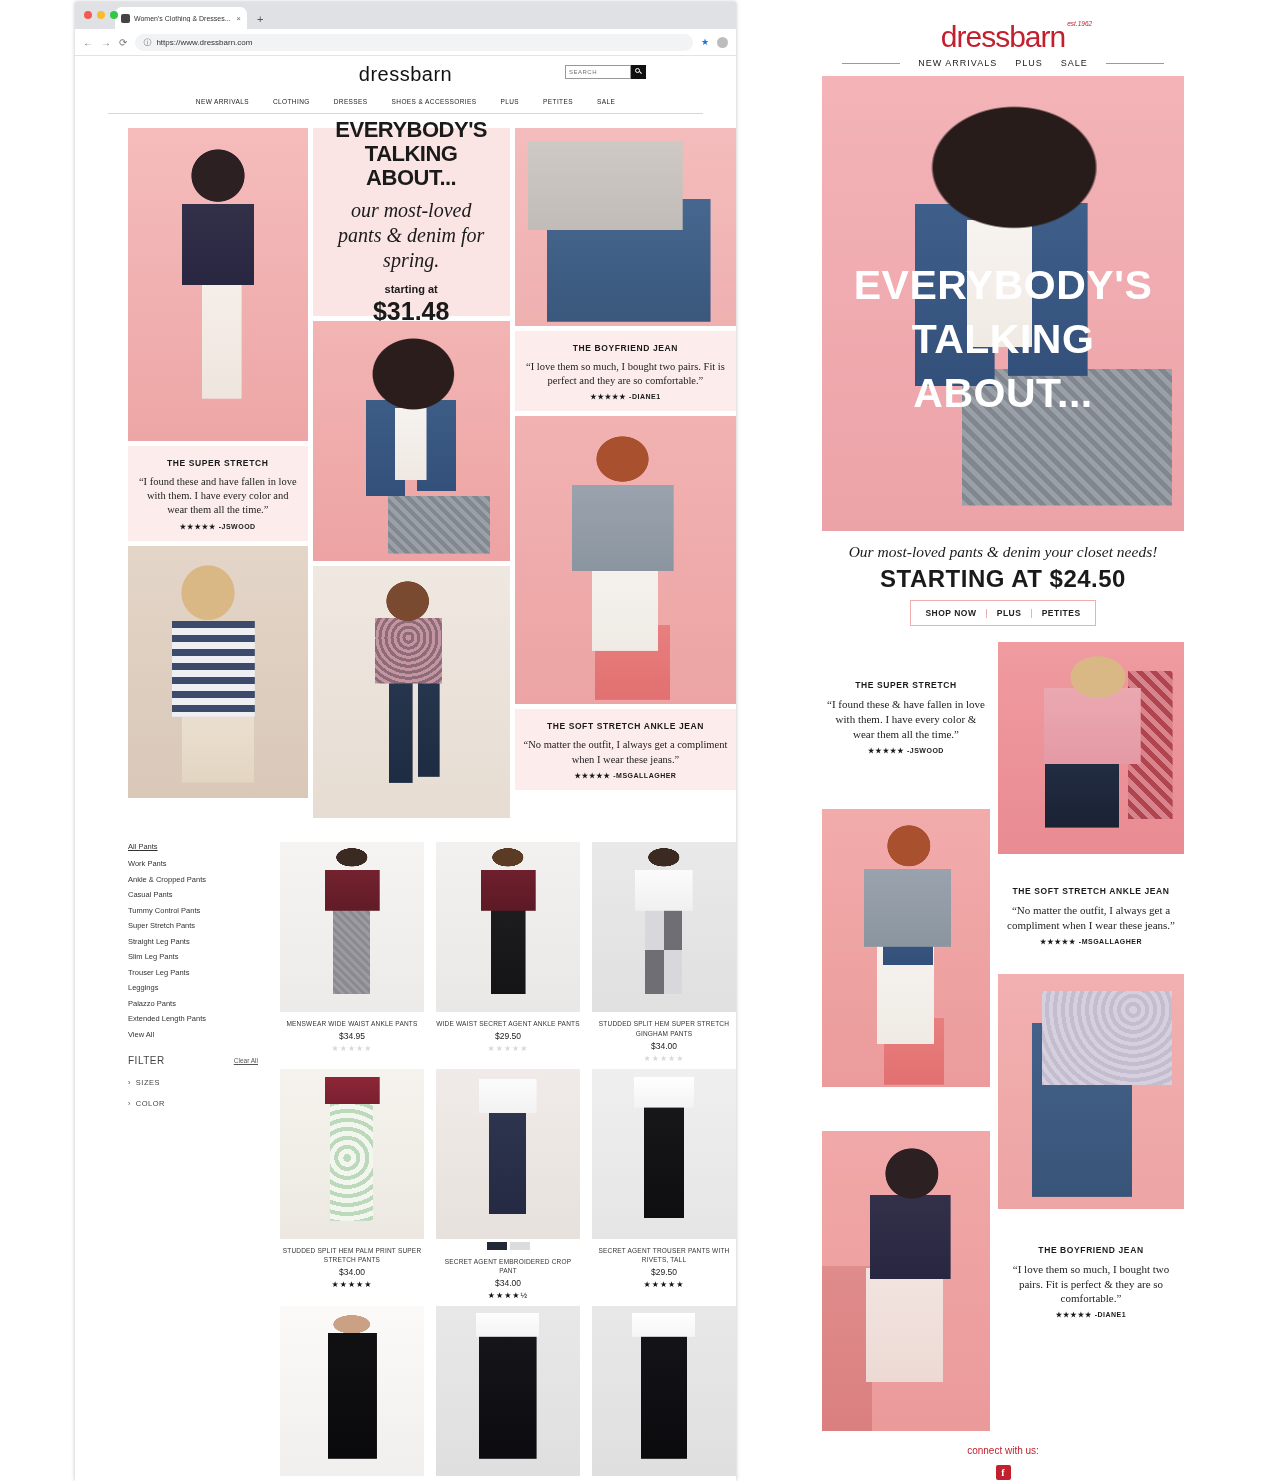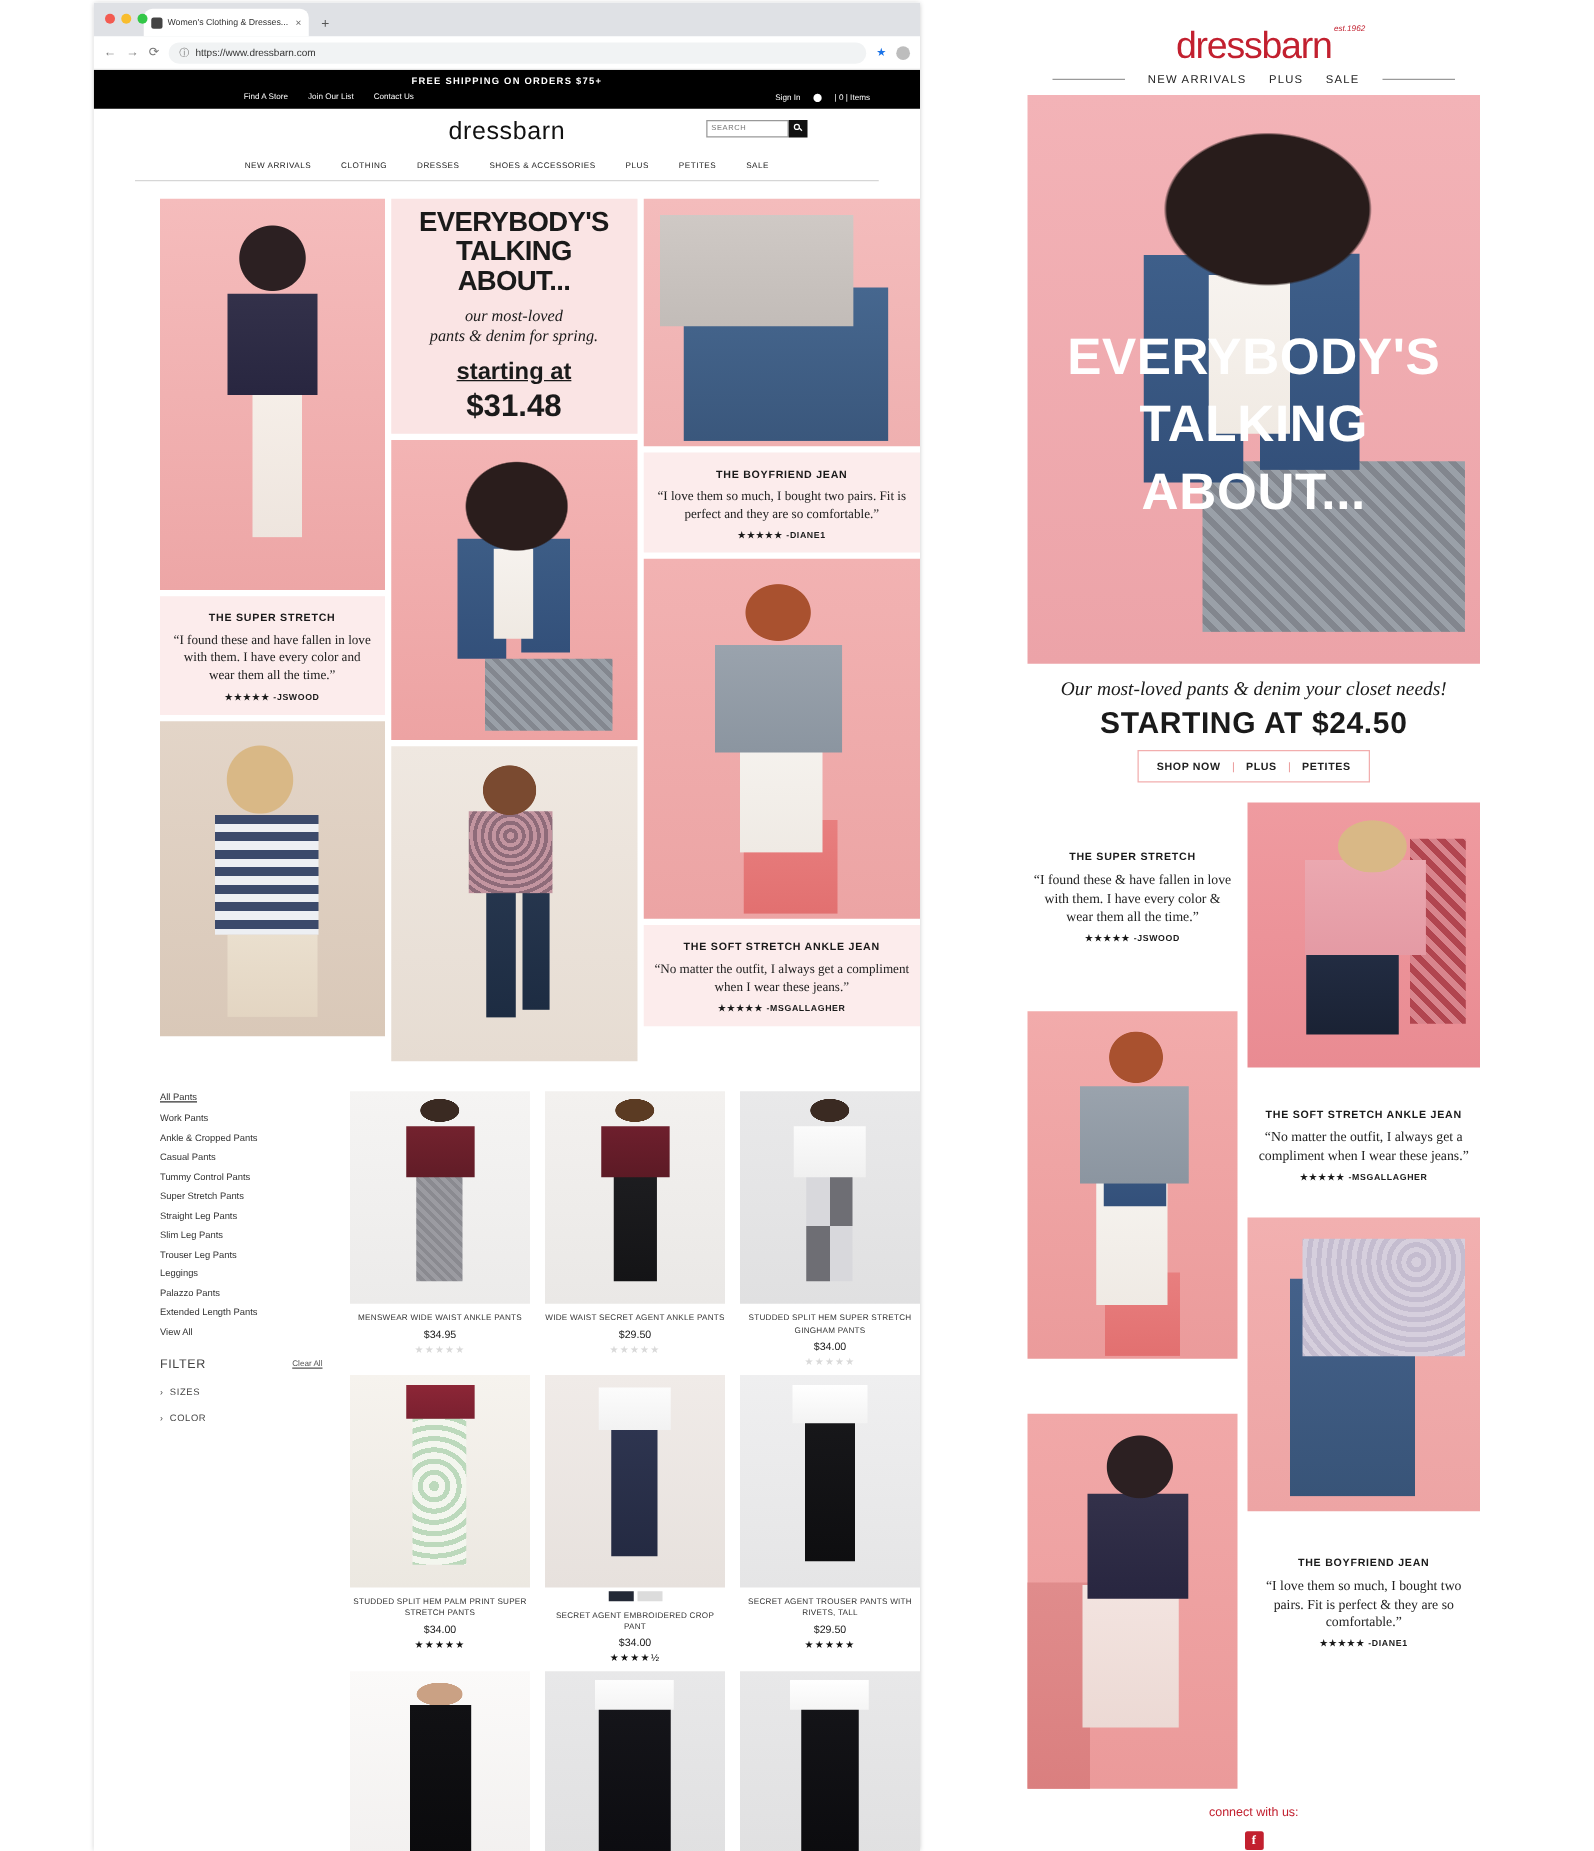--- a/index.html
+++ b/index.html
@@ -41,22 +41,22 @@
   .mag::after { content:""; position:absolute; width:3px; height:1px; background:#fff; right:-3px; bottom:-1px; transform:rotate(45deg); }
   .mainnav { display:flex; justify-content:center; gap:24px; font-size:6.5px; letter-spacing:.4px; color:#222; padding:6px 0 8px; border-bottom:1px solid #d6d6d6; width:90%; margin:0 auto; }
 
   
   .hero { margin:14px 0 0 53px; width:608px; display:flex; gap:5px; }
   .hcol { display:flex; flex-direction:column; gap:5px; }
   .hcol1 { width:181px; } .hcol2 { width:199px; } .hcol3 { width:223px; }
   .tile { background-repeat:no-repeat; }
   .tile-text { background:#fae4e4; display:flex; flex-direction:column; justify-content:center; text-align:center; padding:10px 6px; }
   .h-head { font-size:22px; font-weight:bold; line-height:1.08; letter-spacing:-.5px; }
-  .h-tag { font-family:"Liberation Serif", serif; font-style:italic; font-size:13px; margin-top:8px; line-height:1.25; }
-  .h-start { font-size:19px; font-weight:bold; margin-top:10px;text-decoration:underline; }
+  .h-tag { font-family:"Liberation Serif", serif; font-style:italic; font-size:20px; margin-top:8px; line-height:1.25; }
+  .h-start { font-size:11px; font-weight:bold; margin-top:10px; }
   .h-price { font-size:25px; font-weight:bold; margin-top:2px; }
   .quote { background:#fcecec; text-align:center; padding:12px 8px 10px; }
   .q-title { font-size:8.5px; font-weight:bold; letter-spacing:.6px; }
   .q-text { font-family:"Liberation Serif", serif; font-size:10.5px; line-height:1.35; margin-top:7px; color:#222; }
   .q-meta { font-size:7px; font-weight:bold; letter-spacing:.5px; margin-top:5px; }
   .q-stars { letter-spacing:1px; }
 
   
   .ph-l1 { height:313px; background:
     radial-gradient(closest-side,#2c2022 97%,transparent) 50% 8%/30% 17% no-repeat,
@@ -245,35 +245,20 @@
       <span class="navg">→</span>
       <span class="navg">⟳</span>
       <div class="omni">
         <span class="sec">ⓘ</span>
         <span class="url">https://www.dressbarn.com</span>
       </div>
       <span class="star-ic">★</span>
       <span class="avatar-ic"></span>
     </div>
 
-    <div class="banner">
-      <div class="banner-ship">FREE SHIPPING ON ORDERS $75+</div>
-      <div class="banner-row">
-        <div class="banner-links">
-          <span>Find A Store</span>
-          <span>Join Our List</span>
-          <span>Contact Us</span>
-        </div>
-        <div class="banner-right">
-          <span>Sign In</span>
-          <span class="bag-ic">⬤</span>
-          <span>| 0 | Items</span>
-        </div>
-      </div>
-    </div>
 
     <div class="pg-header">
       <div class="logo-b">dressbarn</div>
       <div class="searchbox">
         <input class="search-input" placeholder="SEARCH" style="">
         <button class="search-btn">
             <span class="mag"></span>
           </button>
       </div>
     </div>

